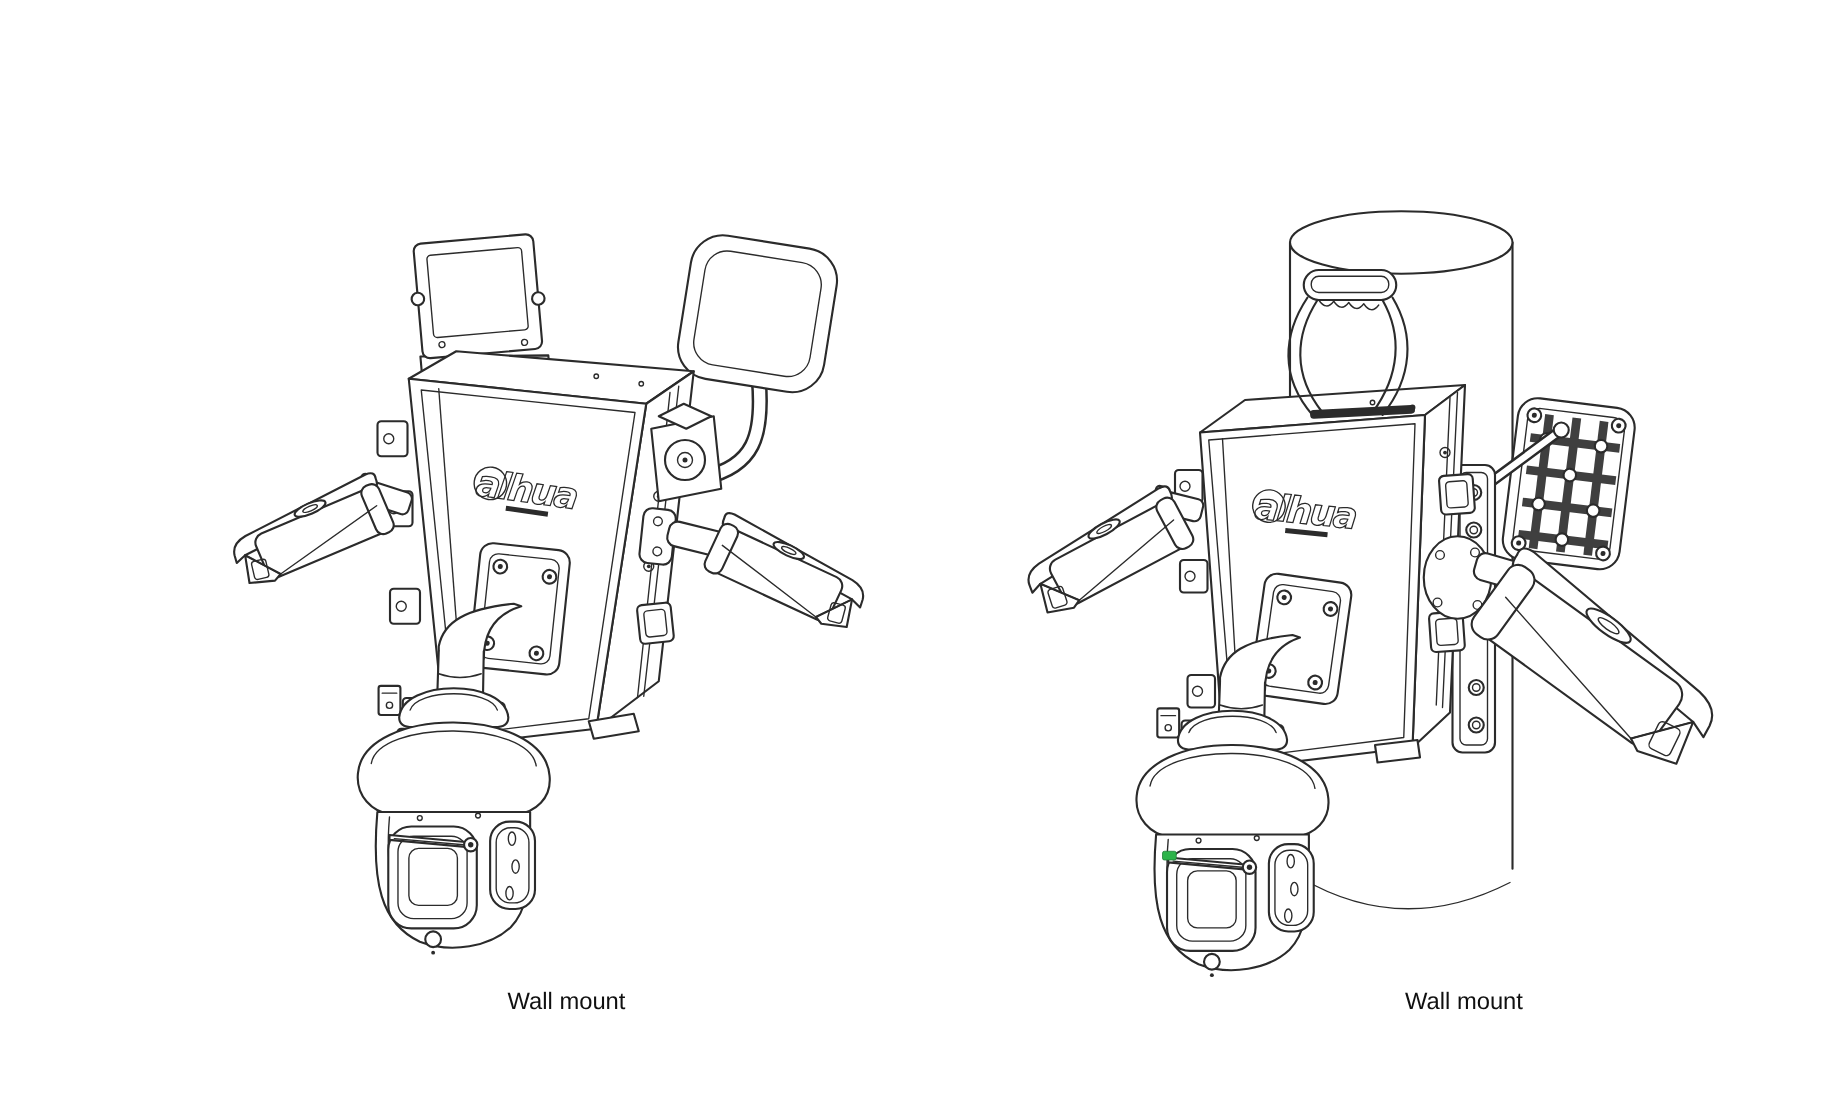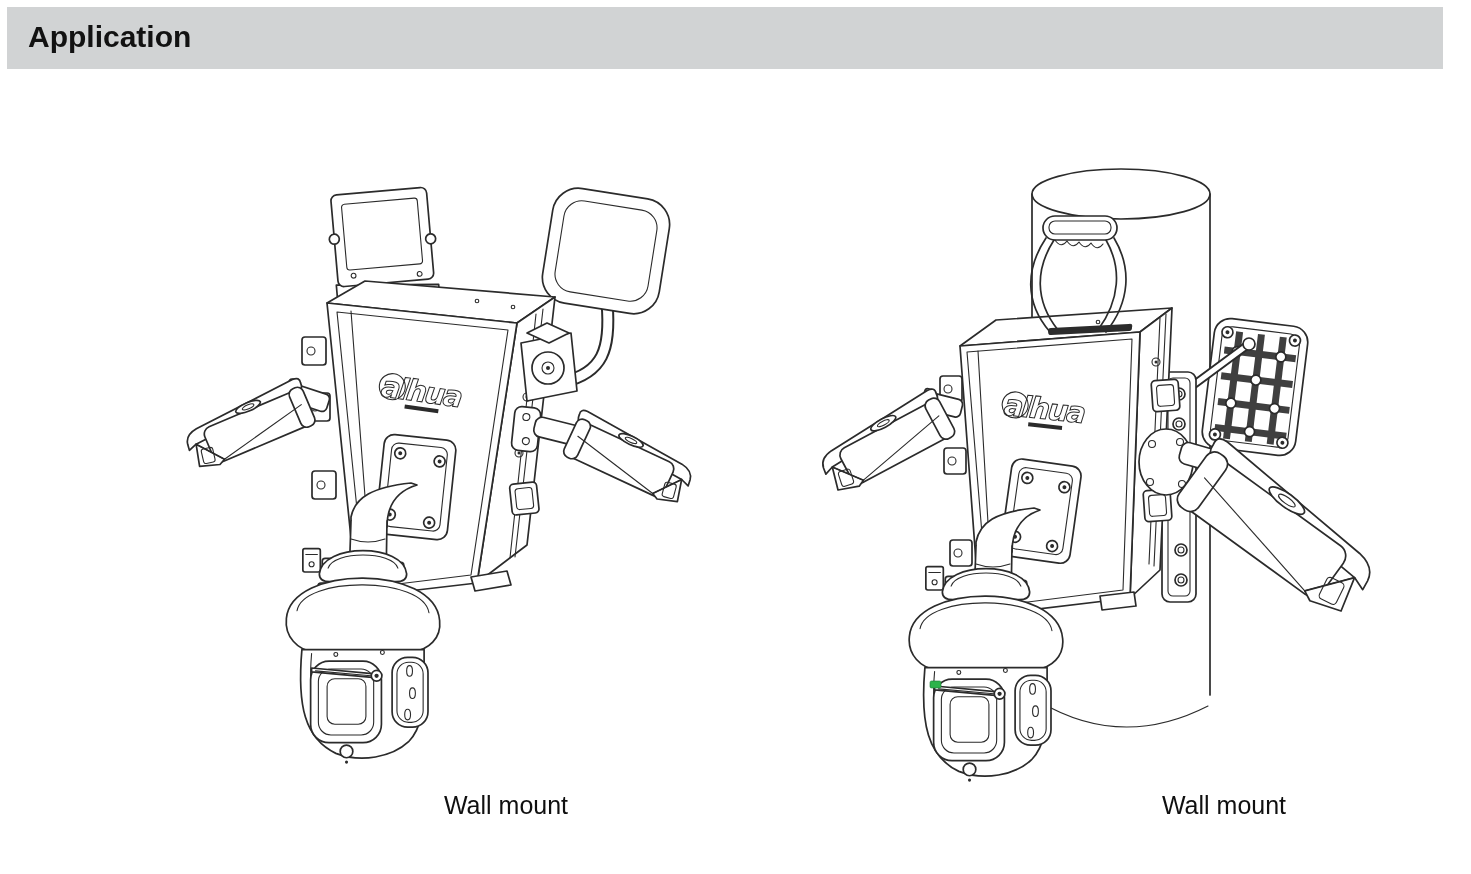--- a/index.html
+++ b/index.html
@@ -1,38 +1,35 @@
 <!DOCTYPE html>
 <html><head>
 <meta charset="utf-8">
 <style>
   html,body{margin:0;padding:0;background:#ffffff;}
   body{font-family:"Liberation Sans","DejaVu Sans",sans-serif;}
   #page{position:relative;width:1471px;height:874px;background:#ffffff;overflow:hidden;}
   #header-band{position:absolute;left:7px;top:7px;width:1436px;height:62px;background:#d1d3d4;}
   #header-band h1{margin:0;padding:0 0 0 21px;line-height:60px;font-size:30px;font-weight:bold;color:#121212;letter-spacing:0px;}
   .figure{position:absolute;}
-  .caption{position:absolute;width:200px;text-align:center;font-size:25px;color:#101010;}
+  .caption{position:absolute;width:200px;text-align:left;font-size:19px;color:#101010;}
   svg{display:block;}
   svg *{vector-effect:non-scaling-stroke;}
   .ln{fill:#ffffff;stroke:#2b2b2b;stroke-width:1.7;stroke-linejoin:round;stroke-linecap:round;}
   .ln2{fill:none;stroke:#2b2b2b;stroke-width:1.1;stroke-linejoin:round;stroke-linecap:round;}
   .dk{fill:#2b2b2b;stroke:none;}
   .tube{fill:none;stroke:#2b2b2b;stroke-width:13;stroke-linecap:round;}
   .tubeIn{fill:none;stroke:#ffffff;stroke-width:9;stroke-linecap:round;}
   .logo-text{font-family:"DejaVu Sans","Liberation Sans",sans-serif;font-style:italic;font-weight:bold;font-size:29px;fill:#ffffff;stroke:#2b2b2b;stroke-width:1;letter-spacing:-2px;}
 </style>
 </head>
 <body>
 
 <div id="page">
 
-  <div id="header-band">
-    <h1>Application</h1>
-  </div>
 
   <svg width="0" height="0" style="position:absolute">
     <defs>
       <g id="ptz-dome">
         <rect class="ln" x="-42" y="20" width="15" height="18" rx="3"></rect>
         <circle class="ln2" cx="-34.5" cy="29" r="4.5"></circle>
           <circle class="dk" cx="-34.5" cy="29" r="1.8"></circle>
         <rect class="ln" x="27" y="24" width="15" height="18" rx="3"></rect>
         <circle class="ln2" cx="34.5" cy="33" r="4.5"></circle>
           <circle class="dk" cx="34.5" cy="33" r="1.8"></circle>

